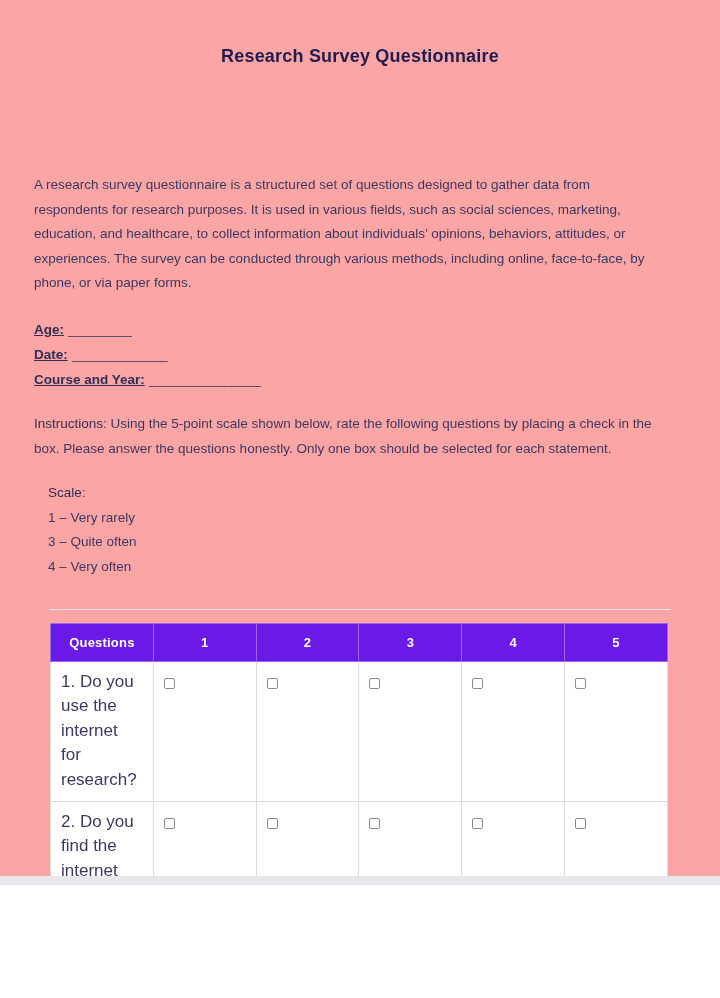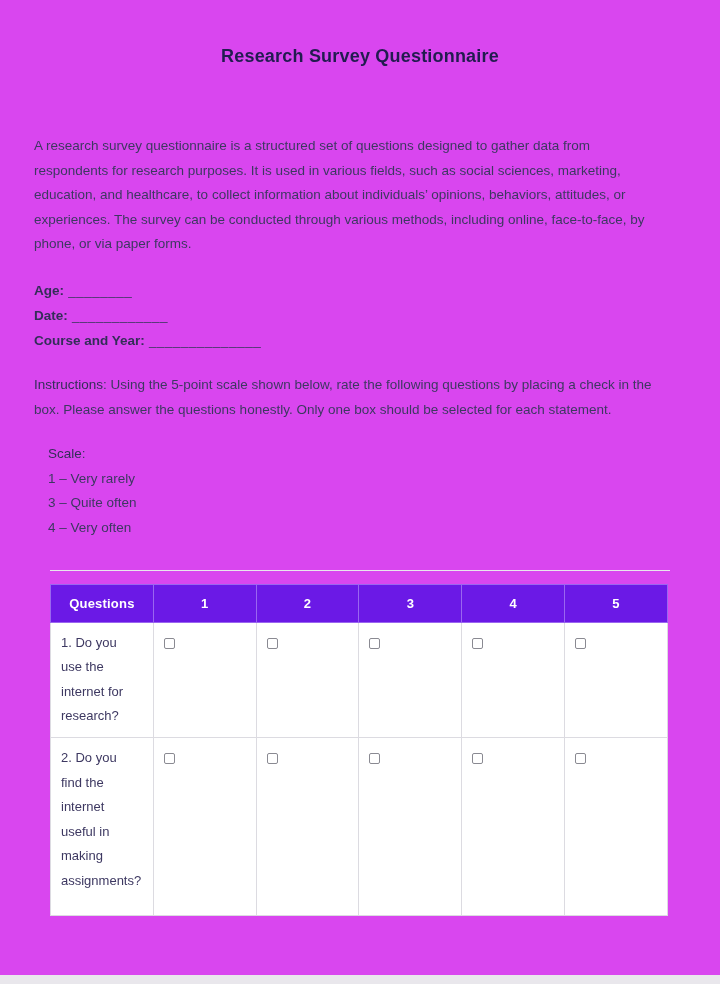--- a/index.html
+++ b/index.html
@@ -1,48 +1,48 @@
 <!DOCTYPE html>
 <html><head>
 <meta charset="utf-8">
 <style>
   * { box-sizing: border-box; }
   html, body { margin: 0; padding: 0; background: #ffffff; }
   .page {
     position: relative;
     width: 720px;
-    height: 984px;
+    height: 885px;
     margin: 0;
-    background: #d946ef;
+    background: #fca5a5;
     overflow: hidden;
     font-family: "Liberation Sans", sans-serif;
     color: #3D3861;
   }
   .title {
     margin: 0;
     padding-top: 46px;
     line-height: 20px;
     text-align: center;
     font-size: 18px;
     font-weight: 700;
     color: #211C4F;
     letter-spacing: 0.2px;
   }
   .intro {
-    margin: 68px 52px 0 34px;
+    margin: 107px 52px 0 34px;
     max-width: 634px;
     font-size: 13.5px;
     line-height: 24.6px;
   }
   .fields {
     margin: 21px 0 0 34px;
     font-size: 13.5px;
     line-height: 25px;
   }
-  .field-label { font-weight: 700; color: #332E58; }
+  .field-label { font-weight: 700; color: #332E58; text-decoration: underline; }
   .field-blank { letter-spacing: 0.5px; }
   .instructions {
     margin: 20px 52px 0 34px;
     max-width: 634px;
     font-size: 13.5px;
     line-height: 24.6px;
   }
   .bold-lead { font-weight: 400; color: #332E58; }
   .scale {
     margin: 20px 0 0 48px;
@@ -69,21 +69,21 @@
     font-size: 13px;
     font-weight: 700;
     height: 38px;
     padding: 4px 4px;
     text-align: center;
     letter-spacing: 0.2px;
   }
   .survey-table td {
     border: 1px solid #DCDBE1;
     vertical-align: top;
-    font-size: 13px;
+    font-size: 17px;
     line-height: 24.6px;
     background: #ffffff;
   }
   td.qcell { padding: 8px 14px 8px 10px; color: #3D3861; }
   td.ccell { padding: 10px 0 0 10px; }
   tr.row1 td { height: 115px; }
   tr.row2 td { height: 178px; }
   .checkbox {
     display: inline-block;
     width: 11px;

